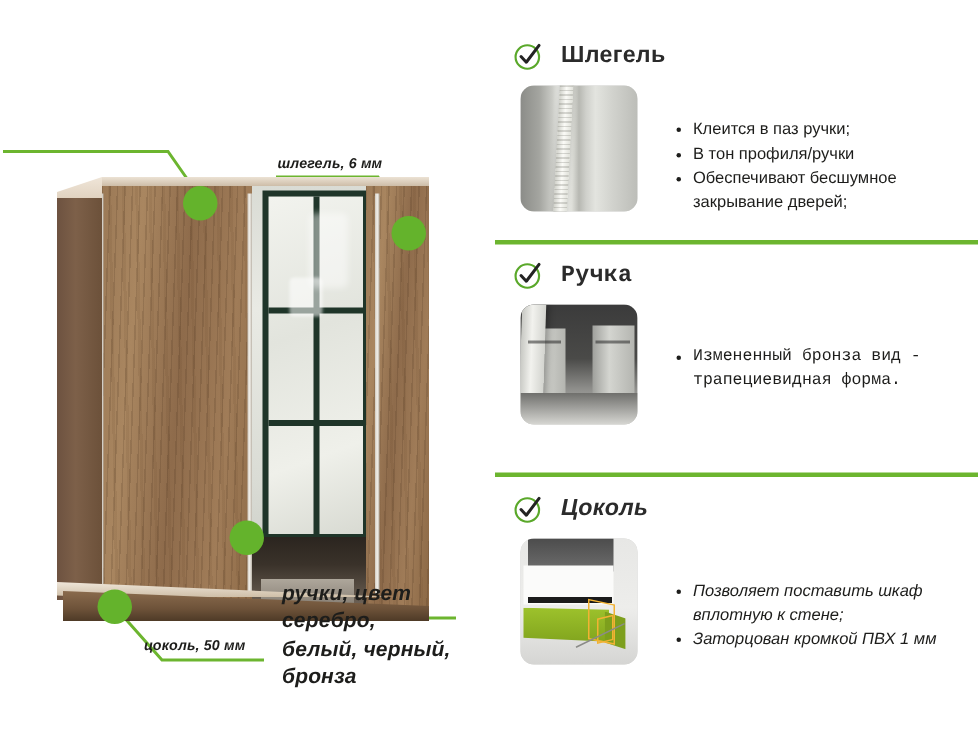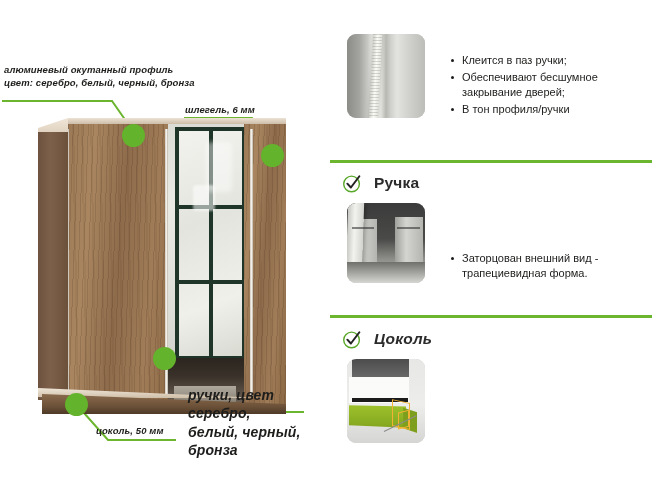--- a/index.html
+++ b/index.html
@@ -118,29 +118,29 @@
 
   .dot{
     position:absolute;border-radius:50%;background:#64b32c;
   }
 
   
   .right-panel{position:absolute;left:330px;top:0;width:322px;height:500px;}
 
   .feature{position:absolute;left:0;width:322px;}
   .f1{top:24px;height:142px;}
-  .f2{top:170px;height:148px;}
+  .f2{top:170px;height:148px;font-family:Liberation Mono, monospace;}
   .f3{top:326px;height:160px;font-style:italic;}
 
   .f-head{display:flex;align-items:center;gap:11px;padding-left:12px;height:26px;}
   .check-icon{width:21px;height:21px;position:relative;flex:none;}
   .f-title{
     font-size:15.5px;font-weight:700;color:#2b2b2b;letter-spacing:.2px;
   }
-  .f-body{display:flex;align-items:flex-end;margin-top:7px;}
+  .f-body{display:flex;align-items:flex-start;margin-top:7px;}
   .thumb{
     width:78px;height:78px;margin-left:17px;border-radius:9px;
     overflow:hidden;flex:none;position:relative;
     background:#cdcdcb;
   }
   .f1 .thumb{height:84px;}
   .f2 .thumb{height:80px;}
   .f3 .thumb{height:84px;}
 
   
@@ -254,40 +254,47 @@
       <div class="rail-top"></div>
       <div class="plinth-lip"></div>
       <div class="plinth"></div>
     </div>
 
     <div class="dot" style="left:122px;top:124px;width:23px;height:23px;"></div>
     <div class="dot" style="left:261px;top:144px;width:23px;height:23px;"></div>
     <div class="dot" style="left:153px;top:347px;width:23px;height:23px;"></div>
     <div class="dot" style="left:65px;top:393px;width:23px;height:23px;"></div>
 
-    <div class="callout-text callout-top-left">алюминевый окутанный профиль
-цвет: серебро, белый, черный, бронза</div>
     <div class="callout-text callout-shlegel">шлегель, 6 мм</div>
     <div class="callout-text callout-handles">ручки, цвет серебро,
 белый, черный, бронза</div>
     <div class="callout-text callout-cokol">цоколь, 50 мм</div>
   </div>
 
   <div class="right-panel">
 
     <div class="feature f1">
+      <div class="f-head">
+        <span class="check-icon">
+          <svg viewBox="0 0 22 22" width="21" height="21">
+            <circle cx="10" cy="11.5" r="8.2" fill="none" stroke="#5aa82a" stroke-width="1.5"></circle>
+            <path d="M5.6 11.2 L9.3 15.2 L18.2 3.4" fill="none" stroke="#232323" stroke-width="2.1" stroke-linecap="round" stroke-linejoin="round"></path>
+          </svg>
+        </span>
+        <span class="f-title">Шлегель</span>
+      </div>
       <div class="f-body">
         <div class="thumb">
           <div class="t1-bg"></div>
             <div class="t1-strip"></div>
         </div>
         <ul class="bullets">
           <li>Клеится в паз ручки;</li>
+          <li>В тон профиля/ручки</li>
           <li>Обеспечивают бесшумное закрывание дверей;</li>
-          <li>В тон профиля/ручки</li>
         </ul>
       </div>
     </div>
     <div class="divider dv1"></div>
 
     <div class="feature f2">
       <div class="f-head">
         <span class="check-icon">
           <svg viewBox="0 0 22 22" width="21" height="21">
             <circle cx="10" cy="11.5" r="8.2" fill="none" stroke="#5aa82a" stroke-width="1.5"></circle>
@@ -300,21 +307,21 @@
         <div class="thumb">
           <div class="t2-bg"></div>
           <div class="t2-p t2-left"></div>
           <div class="t2-p t2-right"></div>
           <div class="t2-center"></div>
           <div class="t2-floor"></div>
           <div class="t2-dash" style="left:6%;top:30%;width:28%;"></div>
           <div class="t2-dash" style="left:64%;top:30%;width:30%;"></div>
         </div>
         <ul class="bullets">
-          <li>Заторцован внешний вид - трапециевидная форма.</li>
+          <li>Измененный бронза вид - трапециевидная форма.</li>
         </ul>
       </div>
     </div>
     <div class="divider dv2"></div>
 
     <div class="feature f3">
       <div class="f-head">
         <span class="check-icon">
           <svg viewBox="0 0 22 22" width="21" height="21">
             <circle cx="10" cy="11.5" r="8.2" fill="none" stroke="#5aa82a" stroke-width="1.5"></circle>
@@ -328,17 +335,21 @@
           <div class="t3-bg"></div>
           <div class="t3-dark"></div>
           <div class="t3-white"></div>
           <div class="t3-black"></div>
           <div class="t3-green"></div>
           <div class="t3-green2"></div>
           <div class="t3-mark" style="left:58%;top:50%;width:20%;height:30%;transform:skewY(12deg);"></div>
           <div class="t3-mark" style="left:66%;top:62%;width:12%;height:18%;transform:skewY(-14deg);"></div>
           <div class="t3-wire" style="left:48%;top:86%;width:46%;transform:rotate(-26deg);"></div>
         </div>
+        <ul class="bullets">
+          <li>Позволяет поставить шкаф вплотную к стене;</li>
+          <li>Заторцован кромкой ПВХ 1 мм</li>
+        </ul>
       </div>
     </div>
 
   </div>
 </div>
 
 </body></html>

